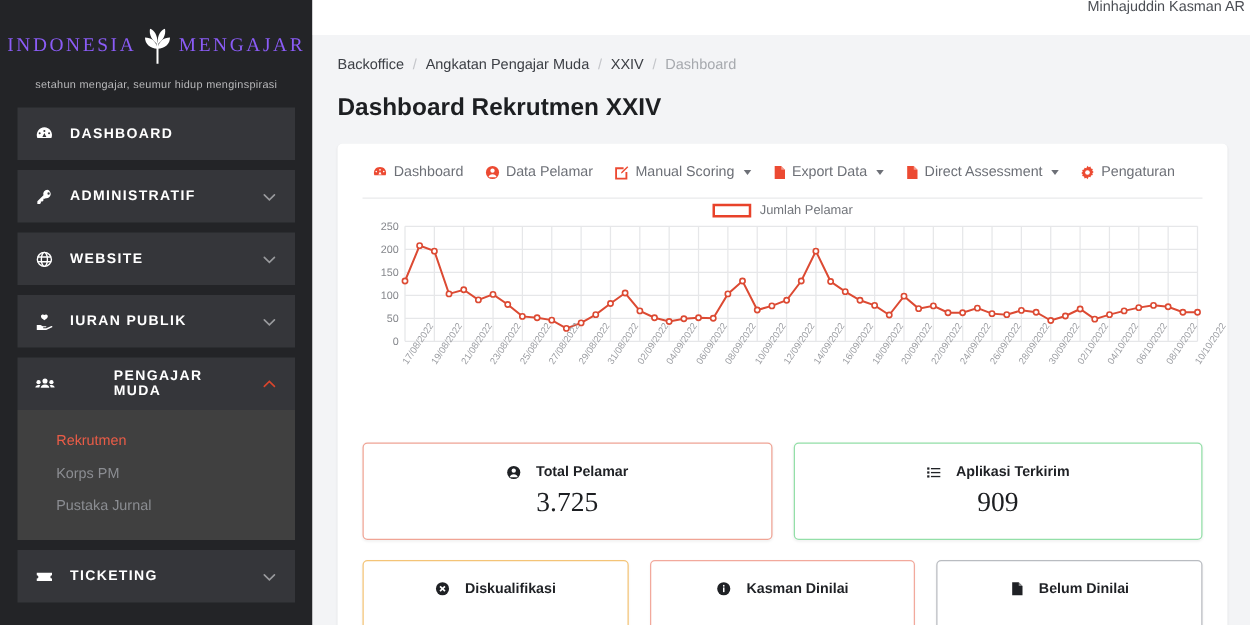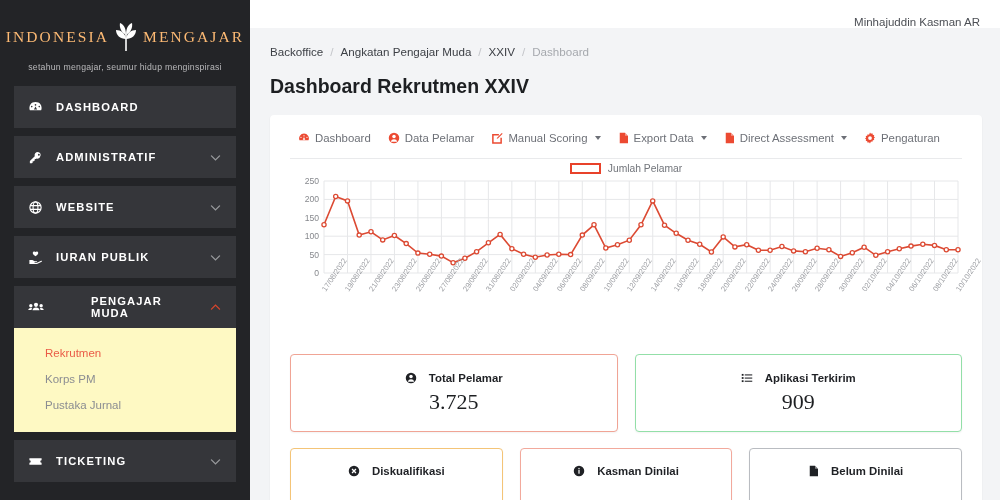--- a/index.html
+++ b/index.html
@@ -21,21 +21,21 @@
   }
   .brand { padding: 22px 0 14px; text-align: center; }
   .brand-row {
     display: flex; align-items: center; justify-content: center; gap: 3px;
     color: #ffffff;
   }
   .brand-word {
     font-family: "Liberation Serif", serif;
     font-size: 15.5px;
     letter-spacing: 2.1px;
-    color: #fdba74;
+    color: #8b5cf6;
   }
   .brand-mark { width: 26px; height: 30px; display: block; margin: 0 1px; }
   .brand-tag {
     margin-top: 10px;
     font-size: 8.7px;
     color: #b9b9bb;
     letter-spacing: .25px;
   }
 
   .nav { padding: 0 14px; }
@@ -51,38 +51,38 @@
     letter-spacing: 1.1px;
     cursor: pointer;
   }
   .nav-item .nic { width: 17px; margin-right: 11px; display:flex; align-items:center; color:#fff; }
   .nav-item .nlbl { flex: 1; }
   .chev { width: 13px; height: 13px; flex: 0 0 13px; opacity: .65; }
   .nav-item.open { background: #35363a; margin-bottom: 0; gap: 35px; }
   .nav-item.open .chev { opacity: 1; }
 
   .submenu {
-    background: #fef9c3;
+    background: #404040;
     padding: 12px 0 14px;
     margin-bottom: 8px;
   }
   .sub-item {
     padding: 7px 0 7px 31px;
     font-size: 11.5px;
     color: #8b8d92;
     cursor: pointer;
   }
   .sub-item.active { color: #ea5c47; }
 
   
   .main { flex: 1; height: 500px; background: #f3f4f6; position: relative; overflow: hidden; }
   .topbar {
     height: 28px; background: #ffffff;
-    display: flex; align-items: flex-end; justify-content: flex-end;
-    padding-right: 20px;
+    display: flex; align-items: flex-start; justify-content: flex-end;
+    padding-right: 4px;
     font-size: 11.5px; color: #4c4f55;
   }
   .content { padding: 17px 18px 0 20px; }
   .crumbs { display: flex; align-items: center; font-size: 11.6px; color: #3d4046; gap: 7px; }
   .crumbs .sep { color: #c3c5c9; }
   .crumbs .last { color: #a6a9ae; }
   .page-title {
     font-family: Liberation Sans, sans-serif;
     font-size: 19.5px; font-weight: bold;
     color: #1d1f22;

